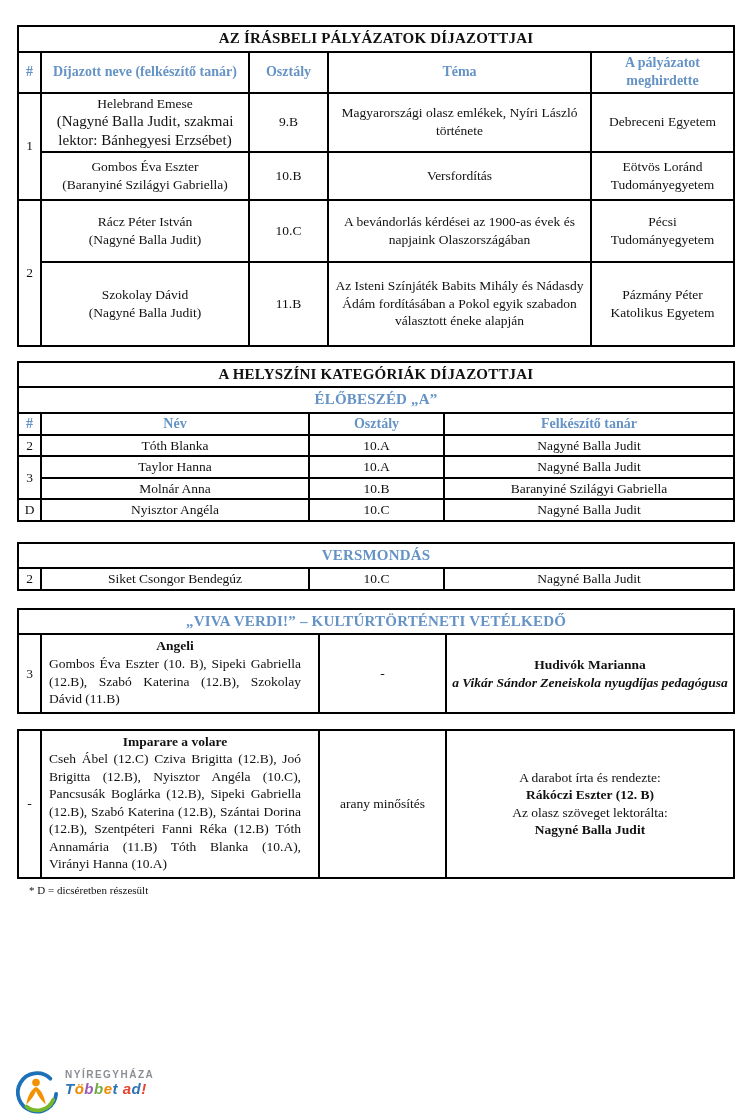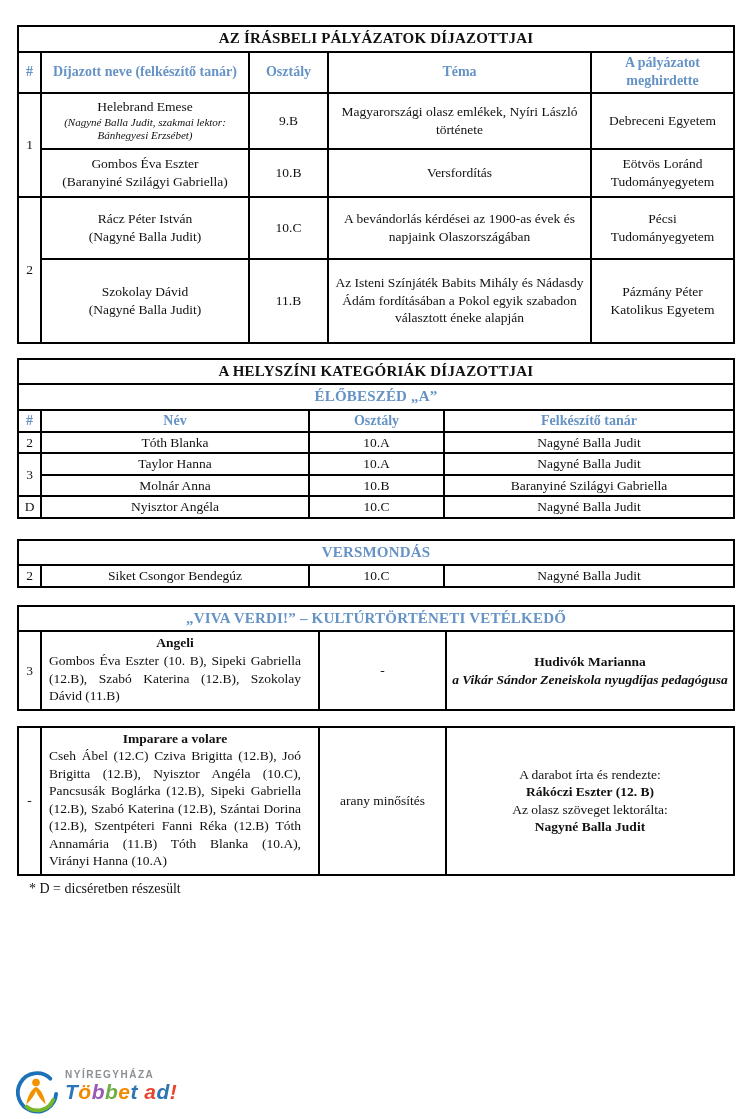--- a/index.html
+++ b/index.html
@@ -5,35 +5,35 @@
   html,body{margin:0;padding:0;background:#ffffff;}
   .page{position:relative;width:668px;height:1119px;background:#fff;
         font-family:"Liberation Serif","DejaVu Serif",serif;color:#111;}
   .content{position:absolute;left:17px;top:25px;width:716px;}
   table{border-collapse:collapse;table-layout:fixed;width:716px;background:#fff;}
   td{border:2px solid #000;text-align:center;vertical-align:middle;
      font-size:13.5px;line-height:1.3;padding:1px 4px;overflow:hidden;}
   .tbl-title{font-weight:bold;font-size:15px;letter-spacing:.2px;padding:2px 4px;}
   .blue{color:#6593c5;margin-left:39px;}
   .colhead td{color:#6593c5;font-weight:bold;font-size:14px;}
-  .small{font-size:11px;line-height:1.25;font-style:italic;}
+  .small{font-size:15px;line-height:1.25;}
   .h43{height:41px;} .h58{height:56px;} .h50{height:48px;} .h64{height:62px;} .h86{height:84px;}
   .h21 td{height:17px;}
   .just{text-align:justify;text-justify:inter-word;padding:2px 17px 4px 7px;}
   .grp{font-weight:bold;text-align:center;display:block;}
   .bold{font-weight:bold;}
   .bi{font-weight:600;font-style:italic;}
   .mt14{margin-top:14px;border-radius:30px;} .mt20{margin-top:20px;border-radius:18px;} .mt17{margin-top:17px;}
   .mt15{margin-top:15px;} .mt9{margin-top:9px;}
-  .footnote{margin:5px 0 0 12px;font-size:14px;}
+  .footnote{margin:5px 0 0 12px;font-size:11px;}
   .logo{position:absolute;left:13px;top:1070px;display:flex;gap:6px;
         font-family:"Liberation Sans","DejaVu Sans",sans-serif;}
   .logo-text{display:flex;flex-direction:column;line-height:1.05;}
   .logo-city{font-size:10px;font-weight:bold;letter-spacing:1.5px;color:#8a8f94;}
-  .logo-slogan{font-size:21px;font-weight:bold;font-style:italic;white-space:pre;letter-spacing:.5px;}
+  .logo-slogan{font-size:15px;font-weight:bold;font-style:italic;white-space:pre;letter-spacing:.5px;}
 </style>
 </head>
 <body>
 
 <div class="page">
   <div class="content">
 
     <table>
       <colgroup>
           <col style="width:23px">

